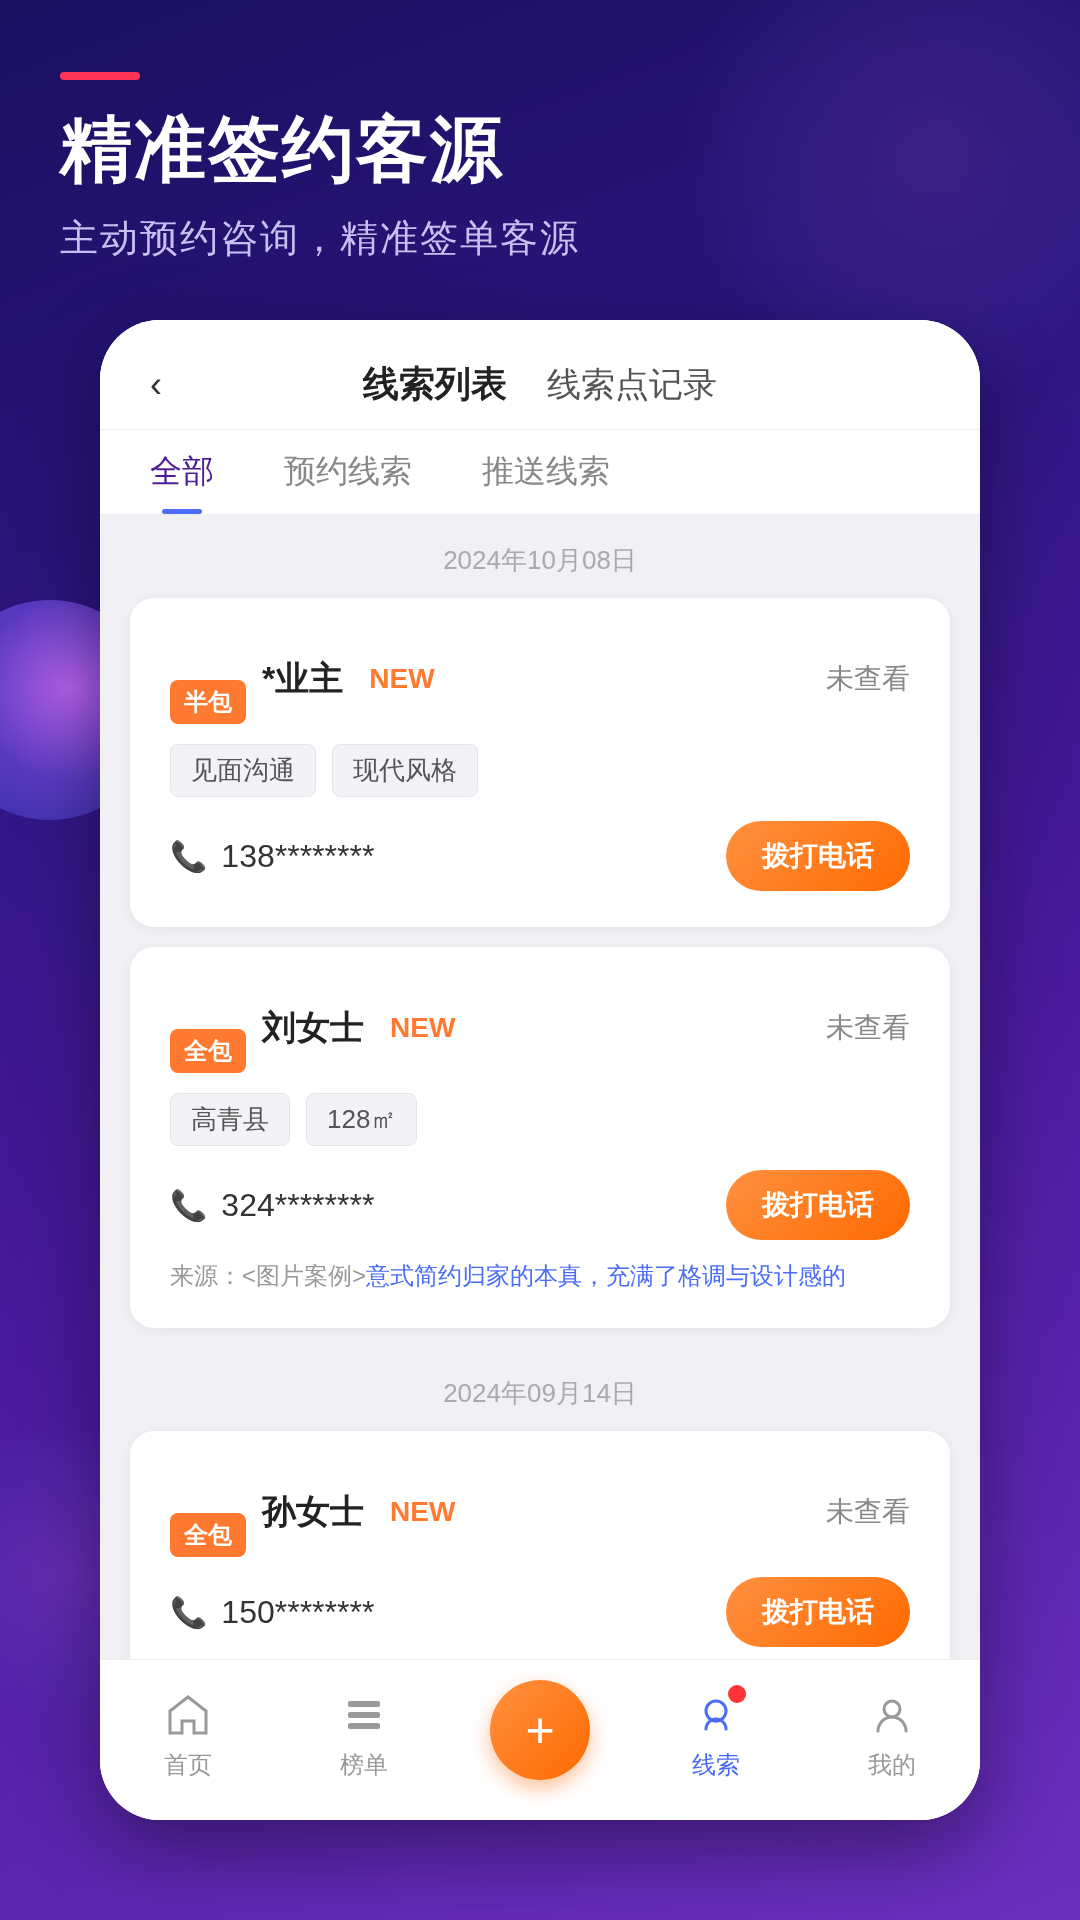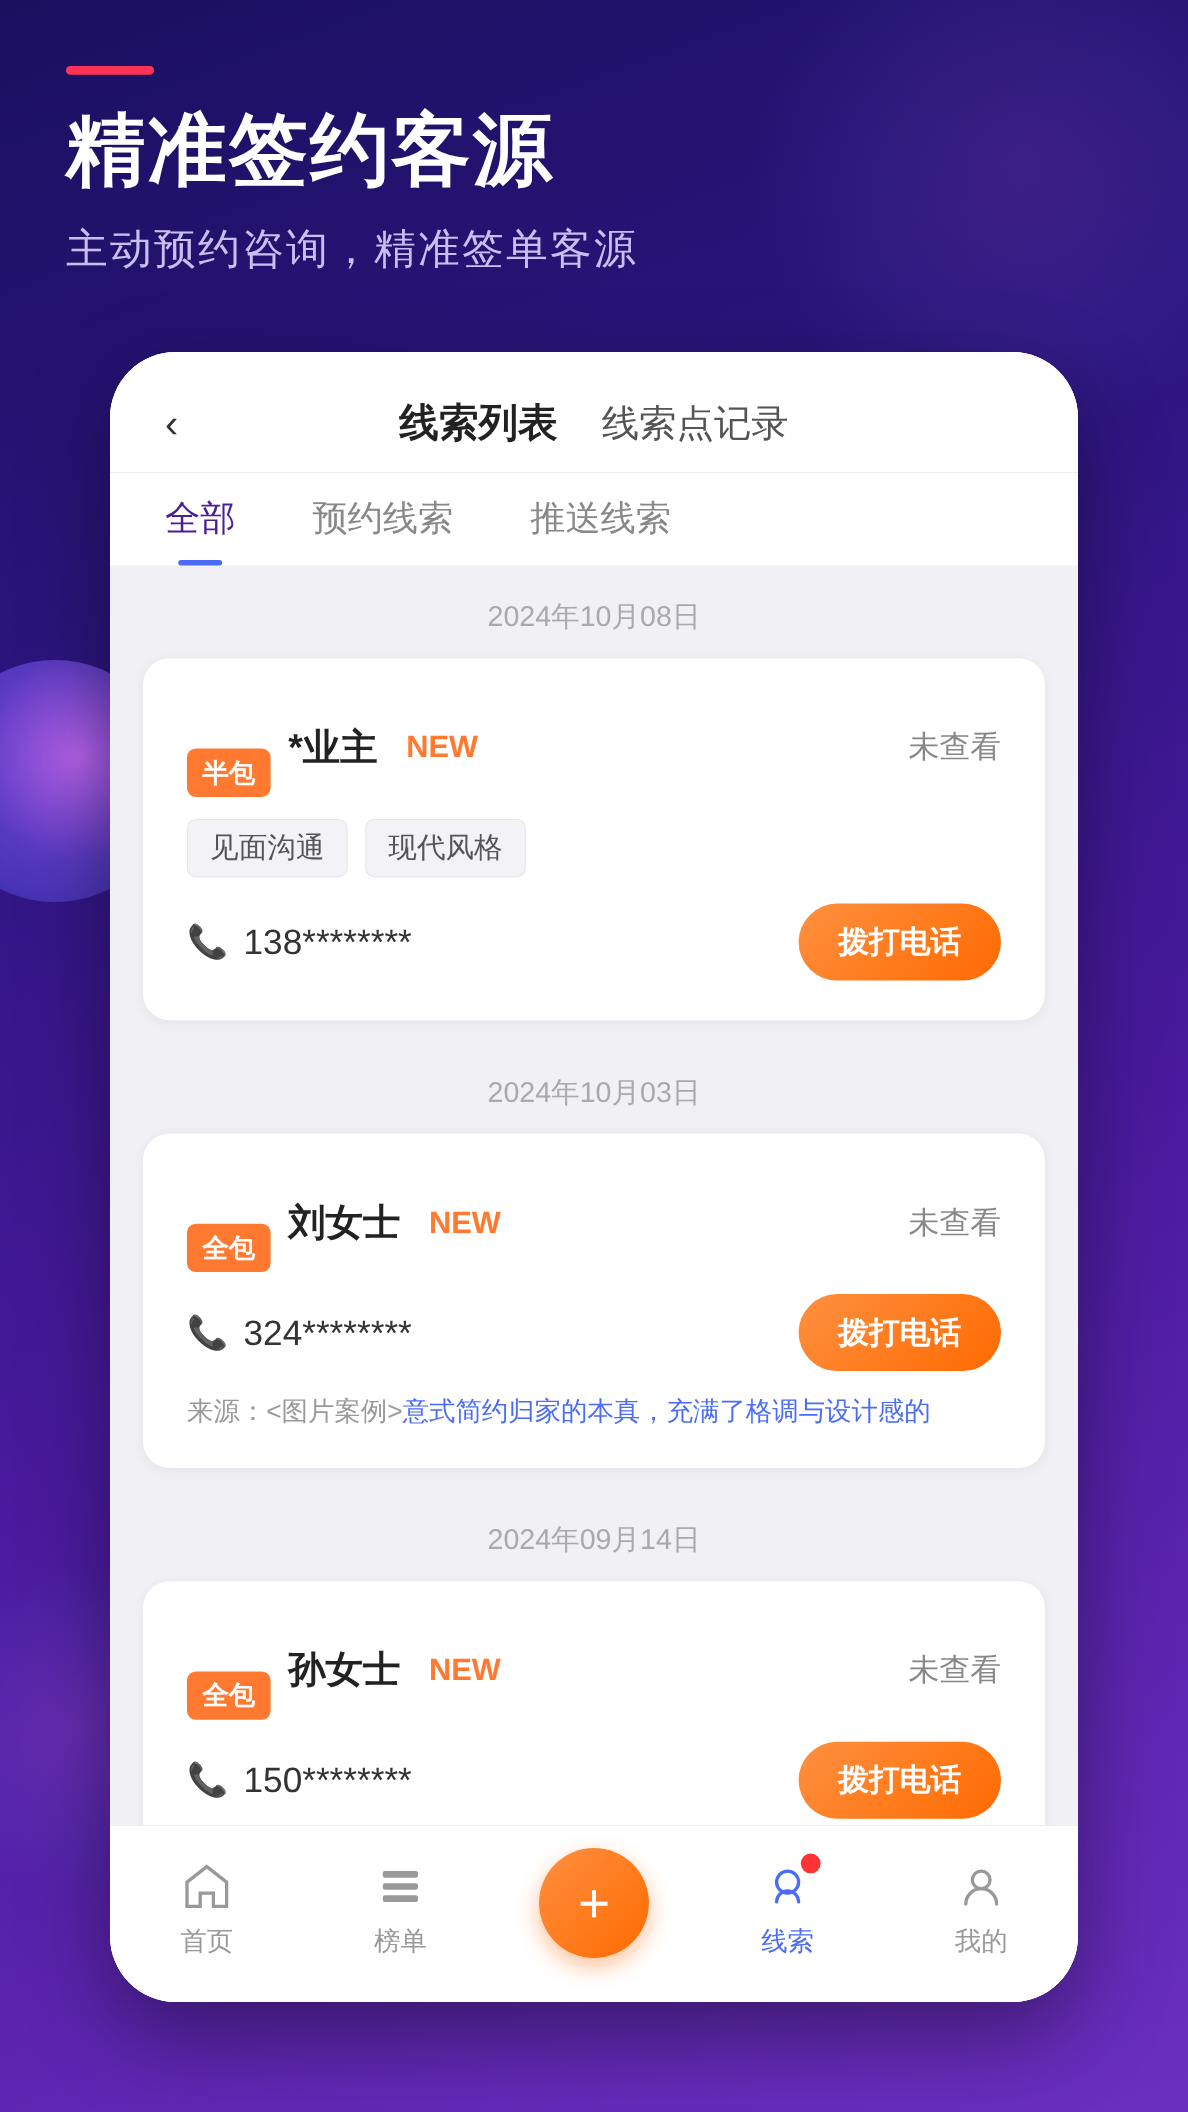--- a/index.html
+++ b/index.html
@@ -15,21 +15,21 @@
     
     .bg-circle {
       position: absolute;
       border-radius: 50%;
       background: radial-gradient(circle, rgba(180, 100, 220, 0.5) 0%, rgba(100, 80, 200, 0.3) 50%, transparent 70%);
     }
 
     
     .header-section {
       position: absolute;
-      top: 60px;
+      top: 72px;
       left: 60px;
       right: 60px;
     }
     .header-line {
       width: 80px;
       height: 8px;
       background: #ff3355;
       border-radius: 4px;
       margin-bottom: 30px;
     }
@@ -379,31 +379,32 @@
         </div>
         <div class="card-phone-row">
           <div class="phone-number-wrap">
             <span class="phone-icon">📞</span>
             <span class="phone-number">138********</span>
           </div>
           <button class="call-btn">拨打电话</button>
         </div>
       </div>
 
-      <div class="date-divider">
-        <span>2024年10月03日</span>
-      </div>
       <div class="lead-card">
         <div class="card-header">
           <div class="card-left">
             <span class="type-badge">全包</span>
             <span class="client-name">刘女士</span>
             <span class="new-badge">NEW</span>
           </div>
           <span class="status-unseen">未查看</span>
+        </div>
+        <div class="card-tags">
+          <span class="tag">高青县</span>
+          <span class="tag">128㎡</span>
         </div>
         <div class="card-phone-row">
           <div class="phone-number-wrap">
             <span class="phone-icon">📞</span>
             <span class="phone-number">324********</span>
           </div>
           <button class="call-btn">拨打电话</button>
         </div>
         <div class="card-source">
           <span>来源：&lt;图片案例&gt;</span><span class="card-source-link">意式简约归家的本真，充满了格调与设计感的</span>

